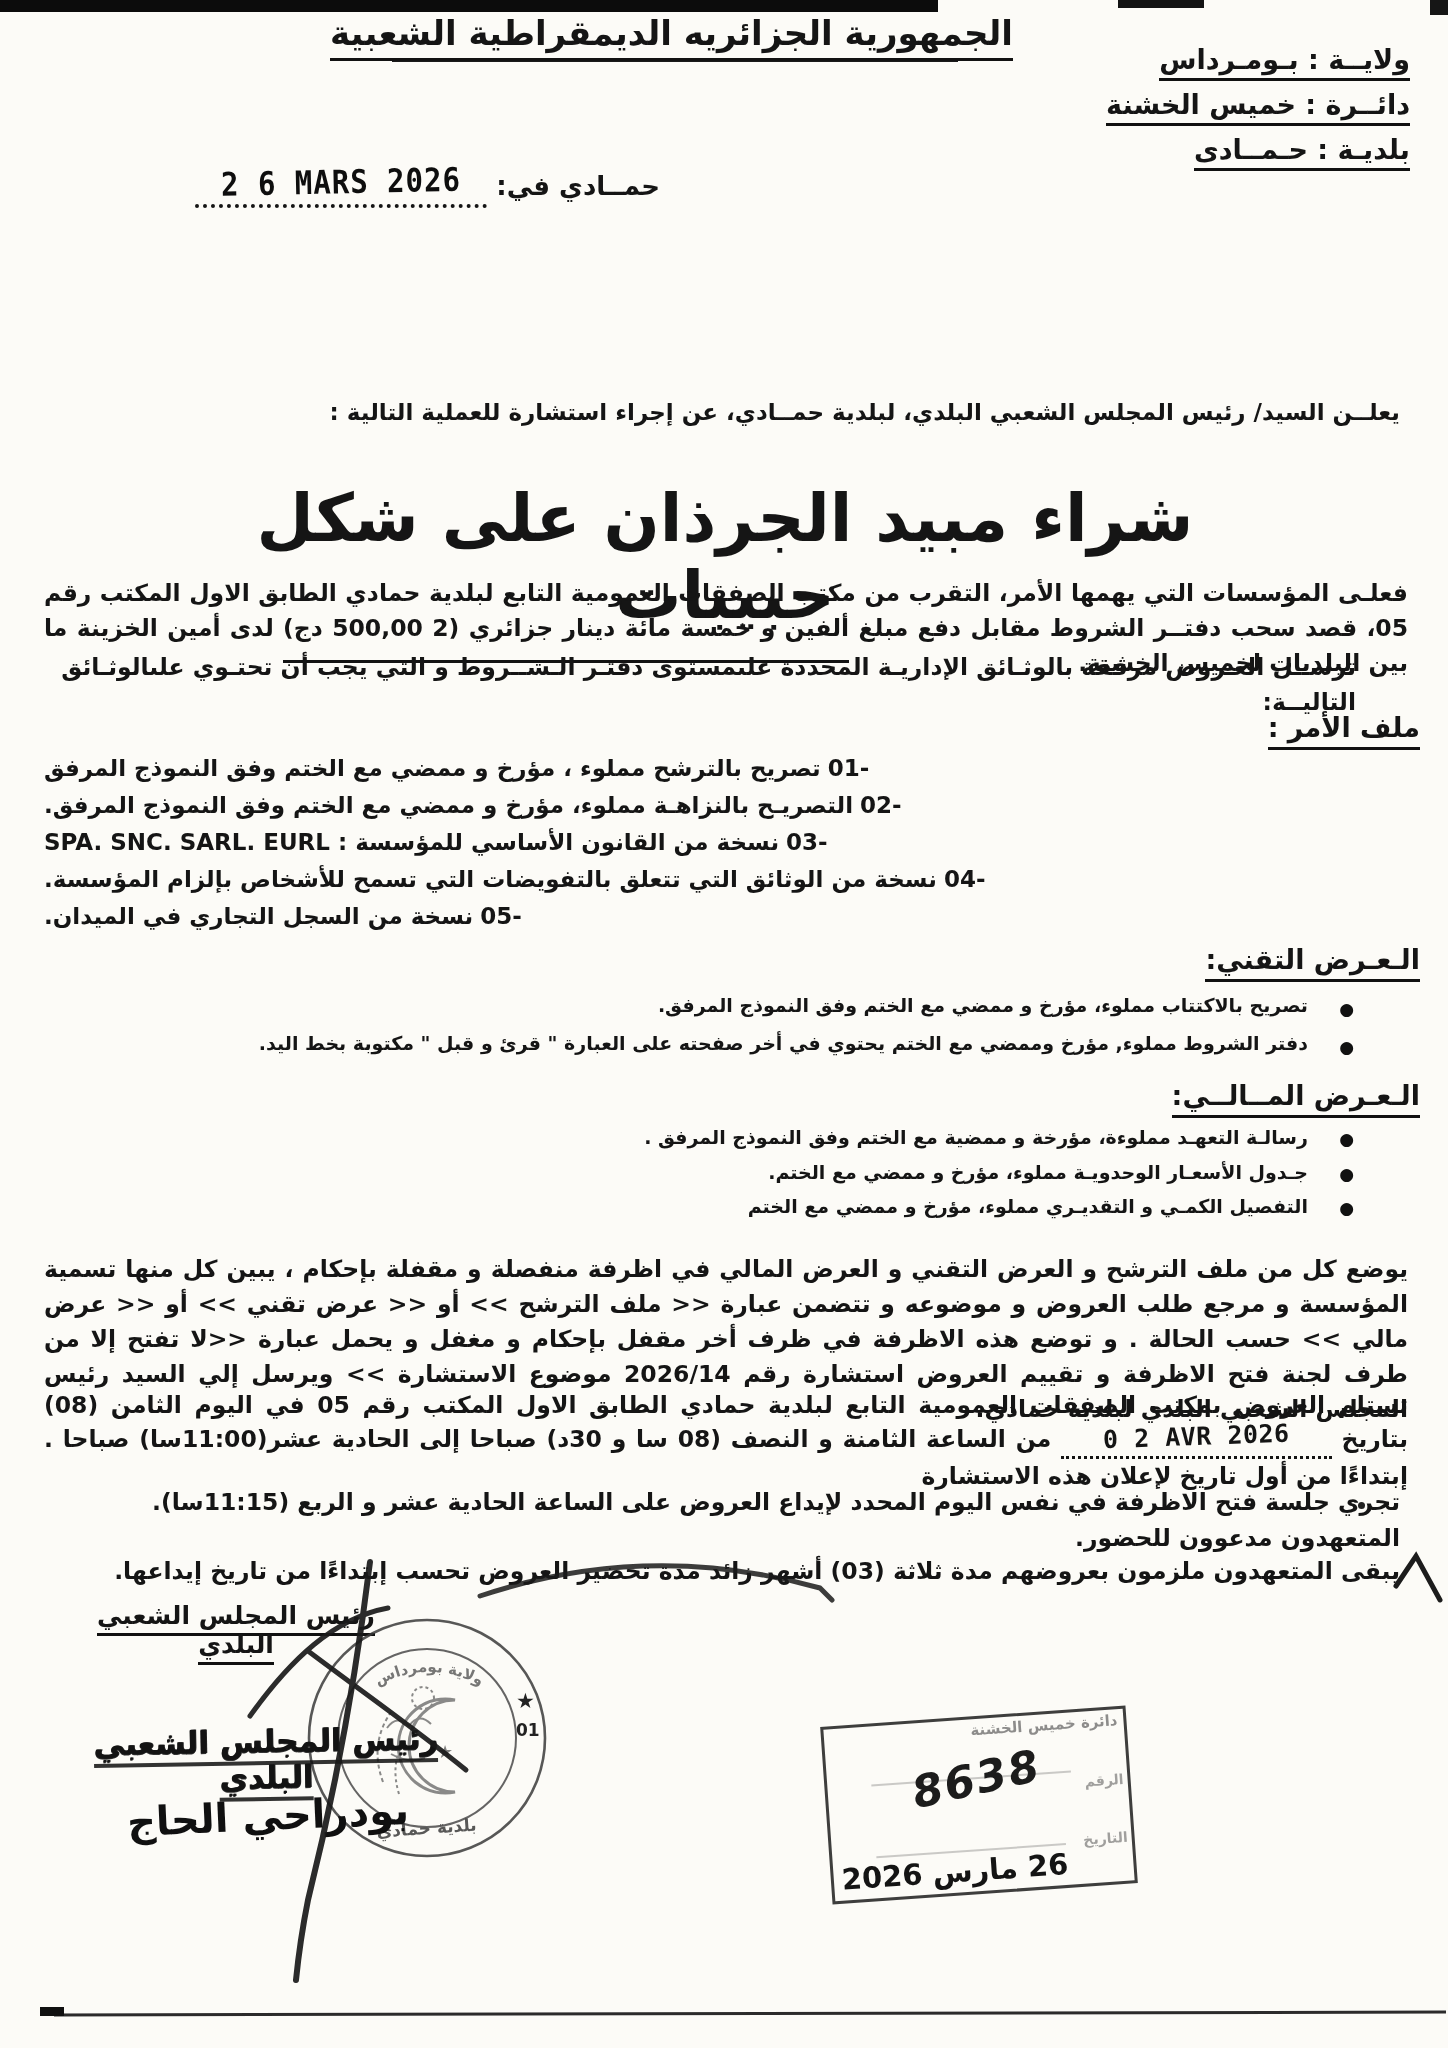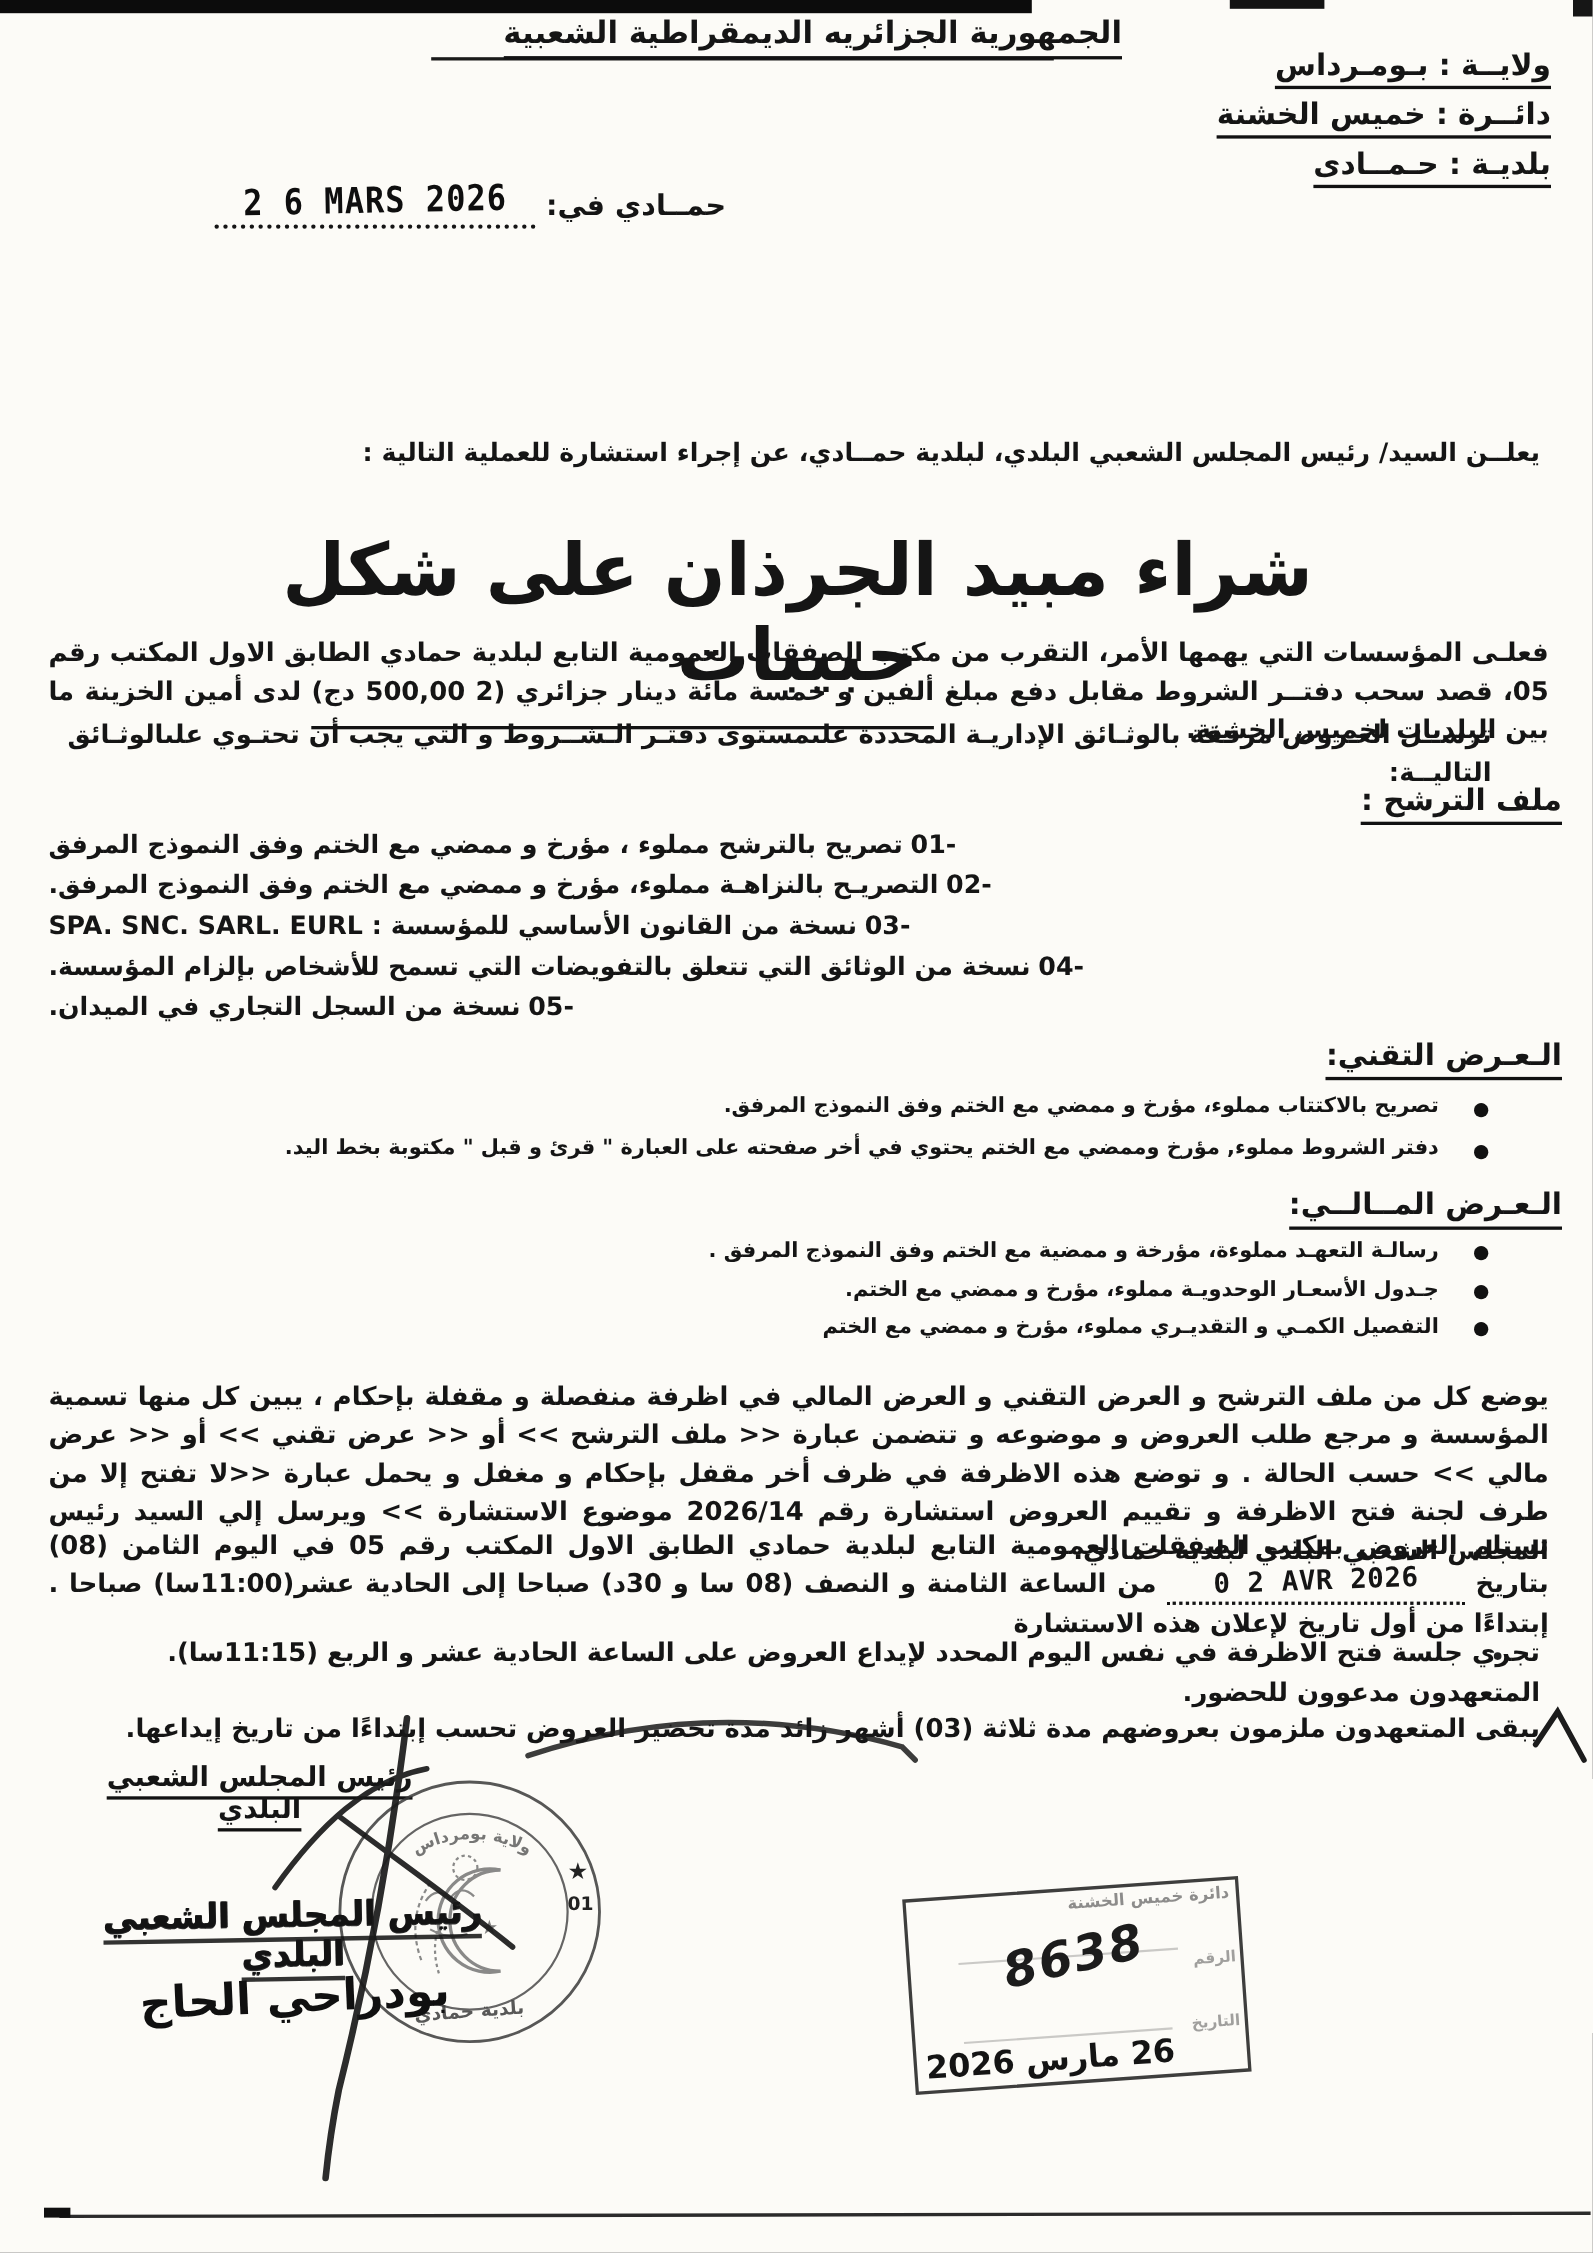--- a/index.html
+++ b/index.html
@@ -9,21 +9,21 @@
   .rtl{direction:rtl;unicode-bidi:embed;}
 
   
   .topbar{left:0;top:0;width:938px;height:12px;background:#0c0c0c;}
   .topbar2{left:1118px;top:0;width:86px;height:8px;background:#131313;}
   .topbar3{left:1430px;top:0;width:18px;height:15px;background:#161616;}
   .bottomline{left:54px;top:2012px;width:1392px;height:3px;background:#2b2b2b;transform:rotate(-.12deg);}
   .bottomblob{left:40px;top:2007px;width:24px;height:9px;background:#101010;}
 
   
-  .republic{left:330px;top:13px;width:690px;text-align:right;font-size:28px;font-weight:bold;}
+  .republic{left:330px;top:13px;width:690px;text-align:left;font-size:34px;font-weight:bold;}
   .republic .ul{border-bottom:3.5px solid #121212;padding-bottom:5px;}
   .republic:after{content:"";display:block;margin:6px auto 0;width:566px;height:2.5px;background:#1a1a1a;}
   .inf{right:38px;text-align:right;font-size:27px;font-weight:bold;}
   .inf .ul{border-bottom:3px solid #111;padding-bottom:3px;}
   .inf1{top:44px}.inf2{top:89px}.inf3{top:134px}
 
   .dateline{left:50px;top:168px;width:610px;text-align:right;font-size:26px;font-weight:bold;}
   .dotted-wrap{display:inline-block;border-bottom:4px dotted #151515;padding:0 26px 2px;margin-left:8px;}
   .stampdate{display:inline-block;font-family:"DejaVu Sans Mono",monospace;font-weight:bold;font-size:29px;
              letter-spacing:1px;transform:rotate(-1.2deg) scaleY(1.12);position:relative;top:-3px;color:#0e0e0e;}
@@ -127,21 +127,21 @@
 
   <div class="abs intro rtl">يعلــن السيد/ رئيس المجلس الشعبي البلدي، لبلدية حمــادي، عن إجراء استشارة للعملية التالية :</div>
   <div class="abs subject rtl">شراء مبيد الجرذان على شكل حبيبات</div>
 
   <div class="abs para p1 rtl">
     <span>فعلـى المؤسسات التي يهمها الأمر، التقرب من مكتب الصفقات العمومية التابع لبلدية حمادي الطابق الاول المكتب رقم 05، قصد سحب دفتــر الشروط مقابل دفع مبلغ </span><span class="uline">ألفين و خمسة مائة دينار جزائري (2 500,00 دج)</span><span> لدى أمين الخزينة ما بين البلديات لخميس الخشنة.</span>
   </div>
   <div class="abs para p2 rtl">ترســل العـروض مرفقة بالوثـائق الإداريـة المحددة علىمستوى دفتـر الـشــروط و التي يجب أن تحتـوي علىالوثـائق التاليــة:</div>
 
   <div class="abs sechead sh-cand rtl">
-    <span class="ul">ملف الترشح :</span>
+    <span class="ul">ملف الأمر :</span>
   </div>
   <div class="abs numlist rtl">
     <div class="nitem"><span class="nn" dir="ltr">01-</span><span>تصريح بالترشح مملوء ، مؤرخ و ممضي مع الختم وفق النموذج المرفق</span></div>
     <div class="nitem"><span class="nn" dir="ltr">02-</span><span>التصريـح بالنزاهـة مملوء، مؤرخ و ممضي مع الختم وفق النموذج المرفق.</span></div>
     <div class="nitem"><span class="nn" dir="ltr">03-</span><span>نسخة من القانون الأساسي للمؤسسة : SPA. SNC. SARL. EURL</span></div>
     <div class="nitem"><span class="nn" dir="ltr">04-</span><span>نسخة من الوثائق التي تتعلق بالتفويضات التي تسمح للأشخاص بإلزام المؤسسة.</span></div>
     <div class="nitem"><span class="nn" dir="ltr">05-</span><span>نسخة من السجل التجاري في الميدان.</span></div>
   </div>
 
   <div class="abs sechead sh-tech rtl">

